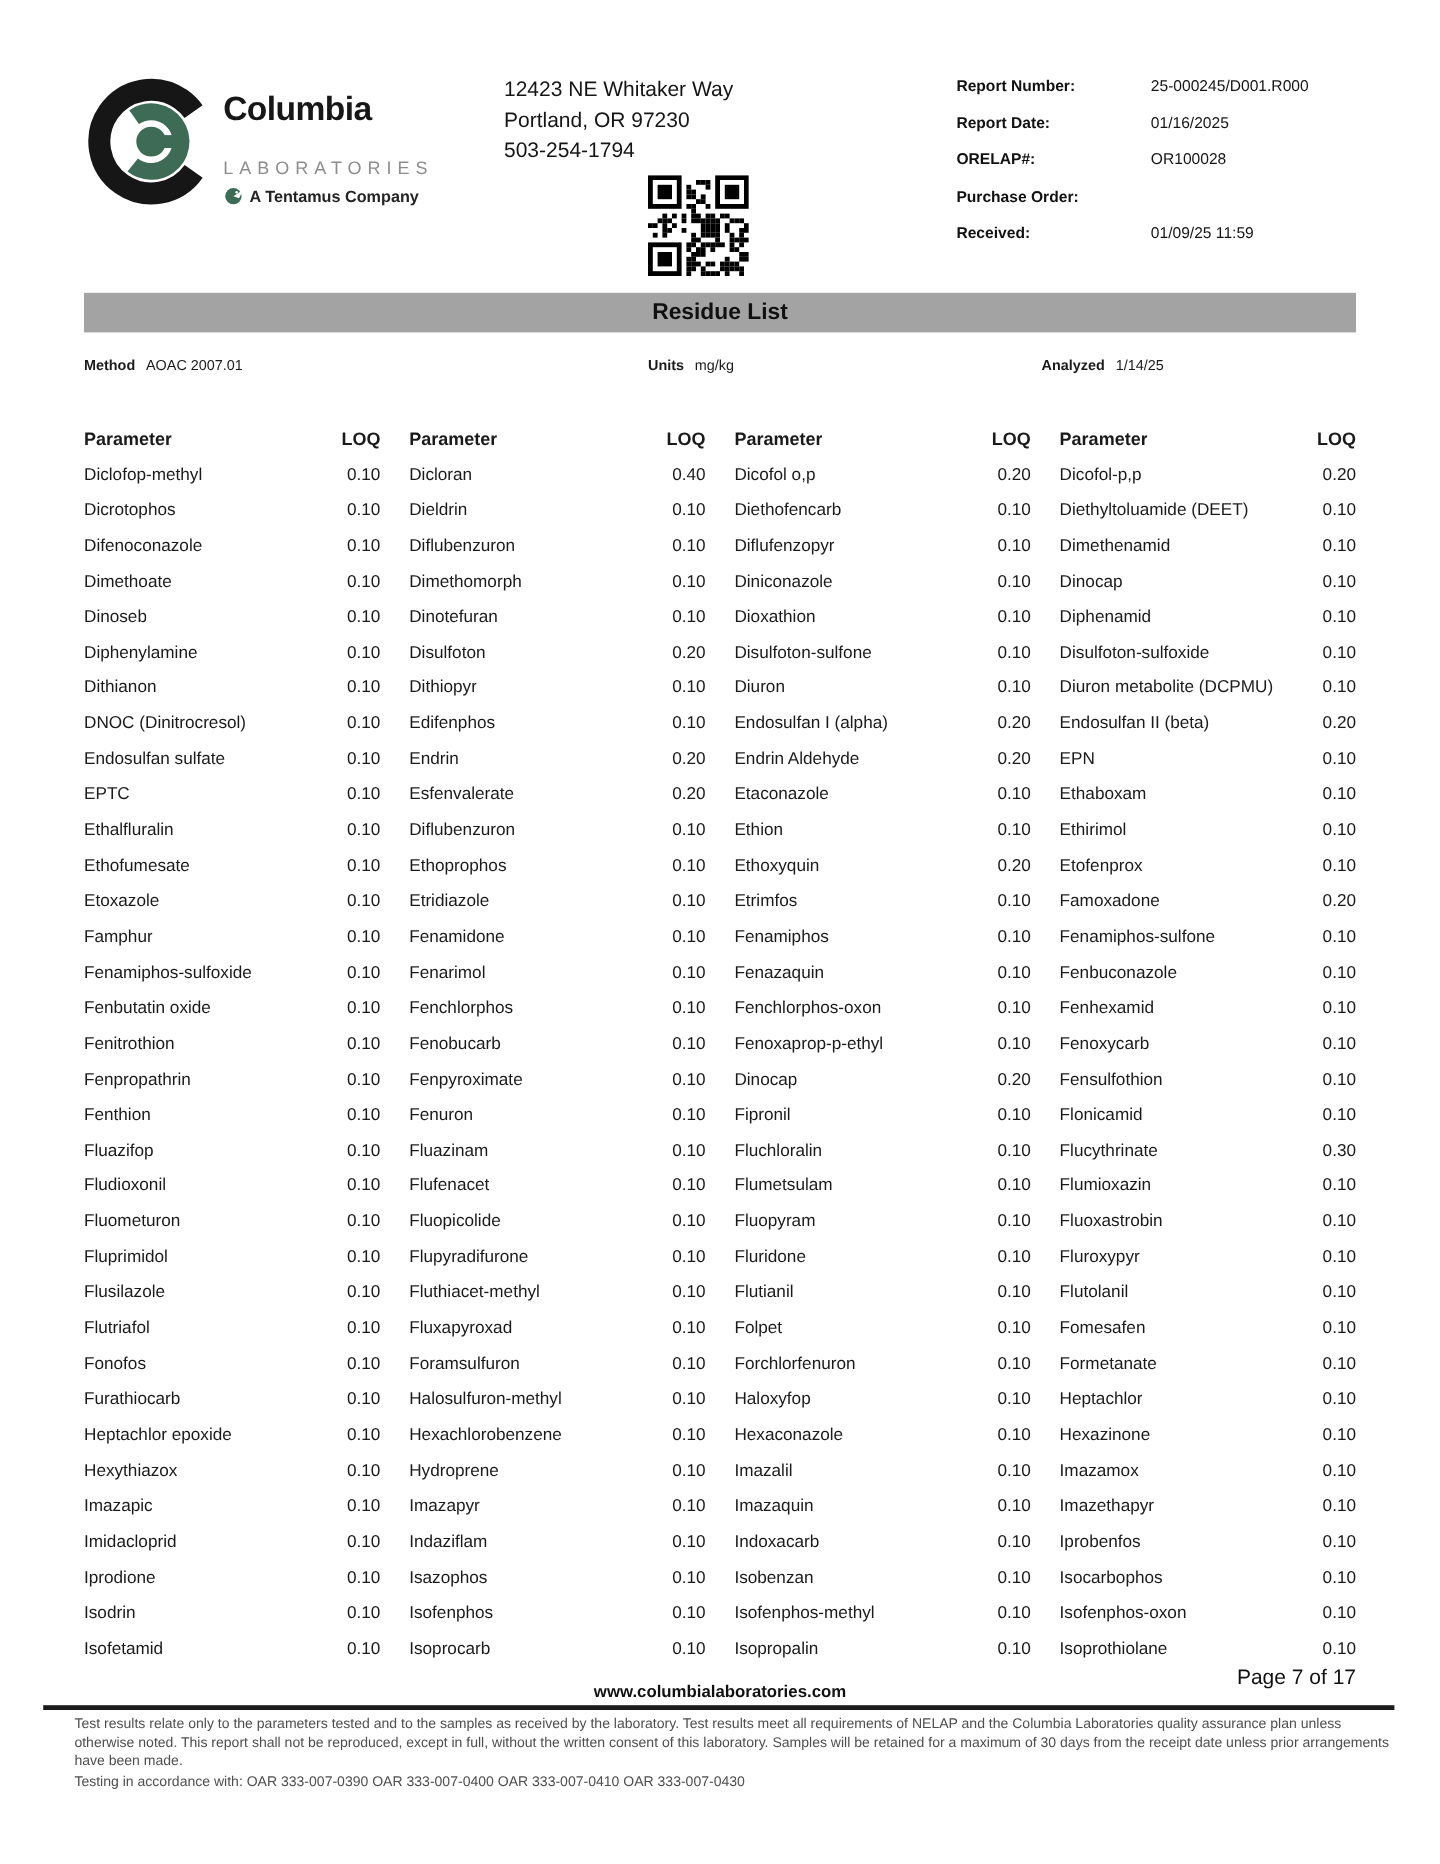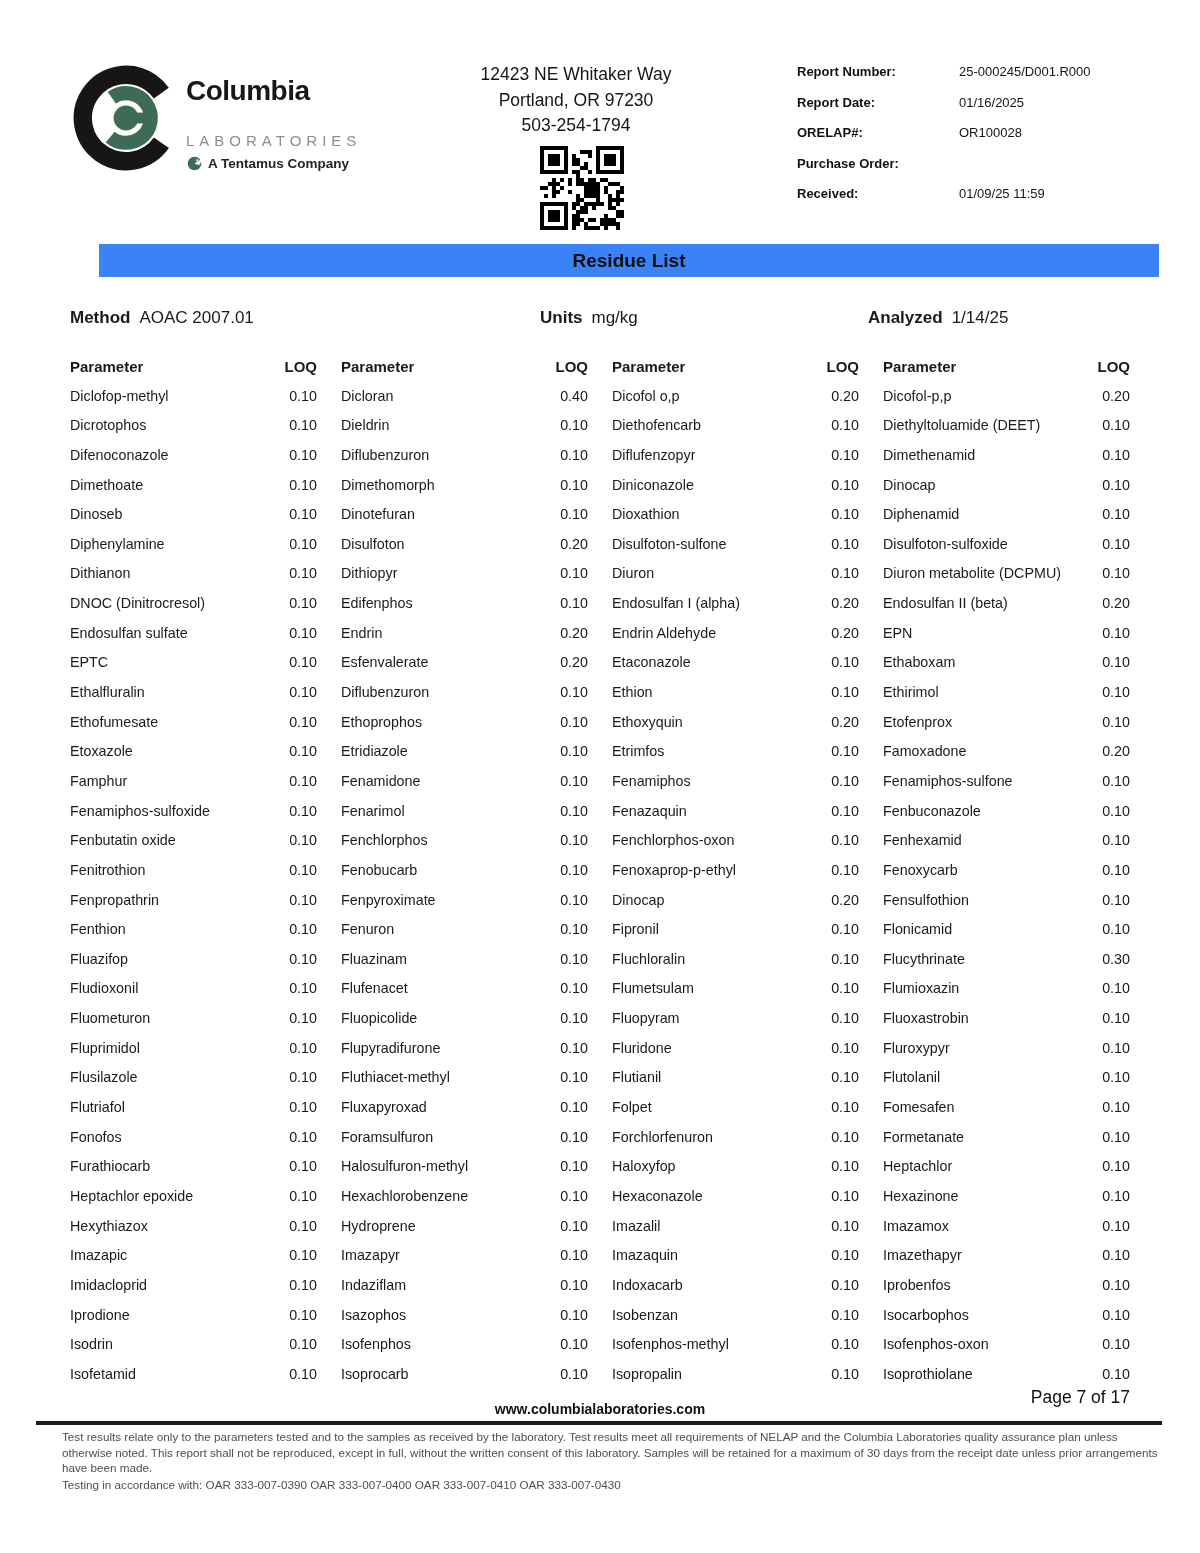--- a/index.html
+++ b/index.html
@@ -10,32 +10,32 @@
 
   
   .logo-block { position:absolute; left:72px; top:64px; display:flex; }
   .logo-icon { width:108px; height:108px; flex:0 0 auto; }
   .logo-text { margin-left:6px; padding-top:6px; }
   .logo-name { font-size:28px; font-weight:bold; color:#171717; line-height:42px; letter-spacing:-0.5px; }
   .logo-sub { font-size:15px; color:#8d8d8d; letter-spacing:5px; margin-top:20px; }
   .logo-tagline { display:flex; align-items:center; gap:5px; margin-top:6px; font-size:13.5px; font-weight:bold; color:#242424; }
   .bird-icon { width:17px; height:17px; }
 
-  .address-block { position:absolute; left:420px; top:62px; width:312px; text-align:center; font-size:17.5px; line-height:25.5px; color:#151515; }
+  .address-block { position:absolute; left:420px; top:62px; width:312px; font-size:17.5px; line-height:25.5px; color:#151515; }
   .qr-wrap { position:absolute; left:540px; top:146px; width:84px; height:84px; }
 
   .report-info { position:absolute; left:797px; top:64px; font-size:13px; }
   .ri-row { display:flex; height:30.5px; }
   .ri-label { font-weight:bold; width:162px; color:#111; }
   .ri-value { color:#151515; }
 
   
   .banner { position:absolute; left:70px; top:244px; width:1060px; height:33px;
     text-align:center; font-weight:bold; font-size:19px; line-height:33px; color:#101010; }
-  .meta { position:absolute; left:70px; top:308px; width:1060px; height:24px; font-size:17px; }
+  .meta { position:absolute; left:70px; top:297px; width:1060px; height:24px; font-size:12px; }
   .meta-method   { position:absolute; left:0; }
   .meta-units    { position:absolute; left:470px; }
   .meta-analyzed { position:absolute; left:798px; }
   .meta-label { font-weight:bold; margin-right:9px; }
 
   
   .rtable { position:absolute; left:70px; top:352px; width:1060px; display:flex; gap:24px;align-items:center; }
   .tcol { flex:1 1 0; min-width:0; }
   .trow { display:flex; justify-content:space-between; height:29.65px; line-height:29.65px; font-size:14.3px; white-space:nowrap; }
   .thead { font-weight:bold; font-size:15px; }
@@ -234,21 +234,21 @@
     <div class="ri-row">
       <span class="ri-label">Purchase Order:</span>
       <span class="ri-value"></span>
     </div>
     <div class="ri-row">
       <span class="ri-label">Received:</span>
       <span class="ri-value">01/09/25 11:59</span>
     </div>
   </div>
 
-  <div class="banner" id="banner" style="background: #3b82f6; margin-left: 29px;">
+  <div class="banner" id="banner" style="background: #a3a3a3;">
     <span>Residue List</span>
   </div>
 
   <div class="meta">
     <span class="meta-method">
       <span class="meta-label">Method</span><span>AOAC 2007.01</span>
     </span>
     <span class="meta-units">
       <span class="meta-label">Units</span><span>mg/kg</span>
     </span>

